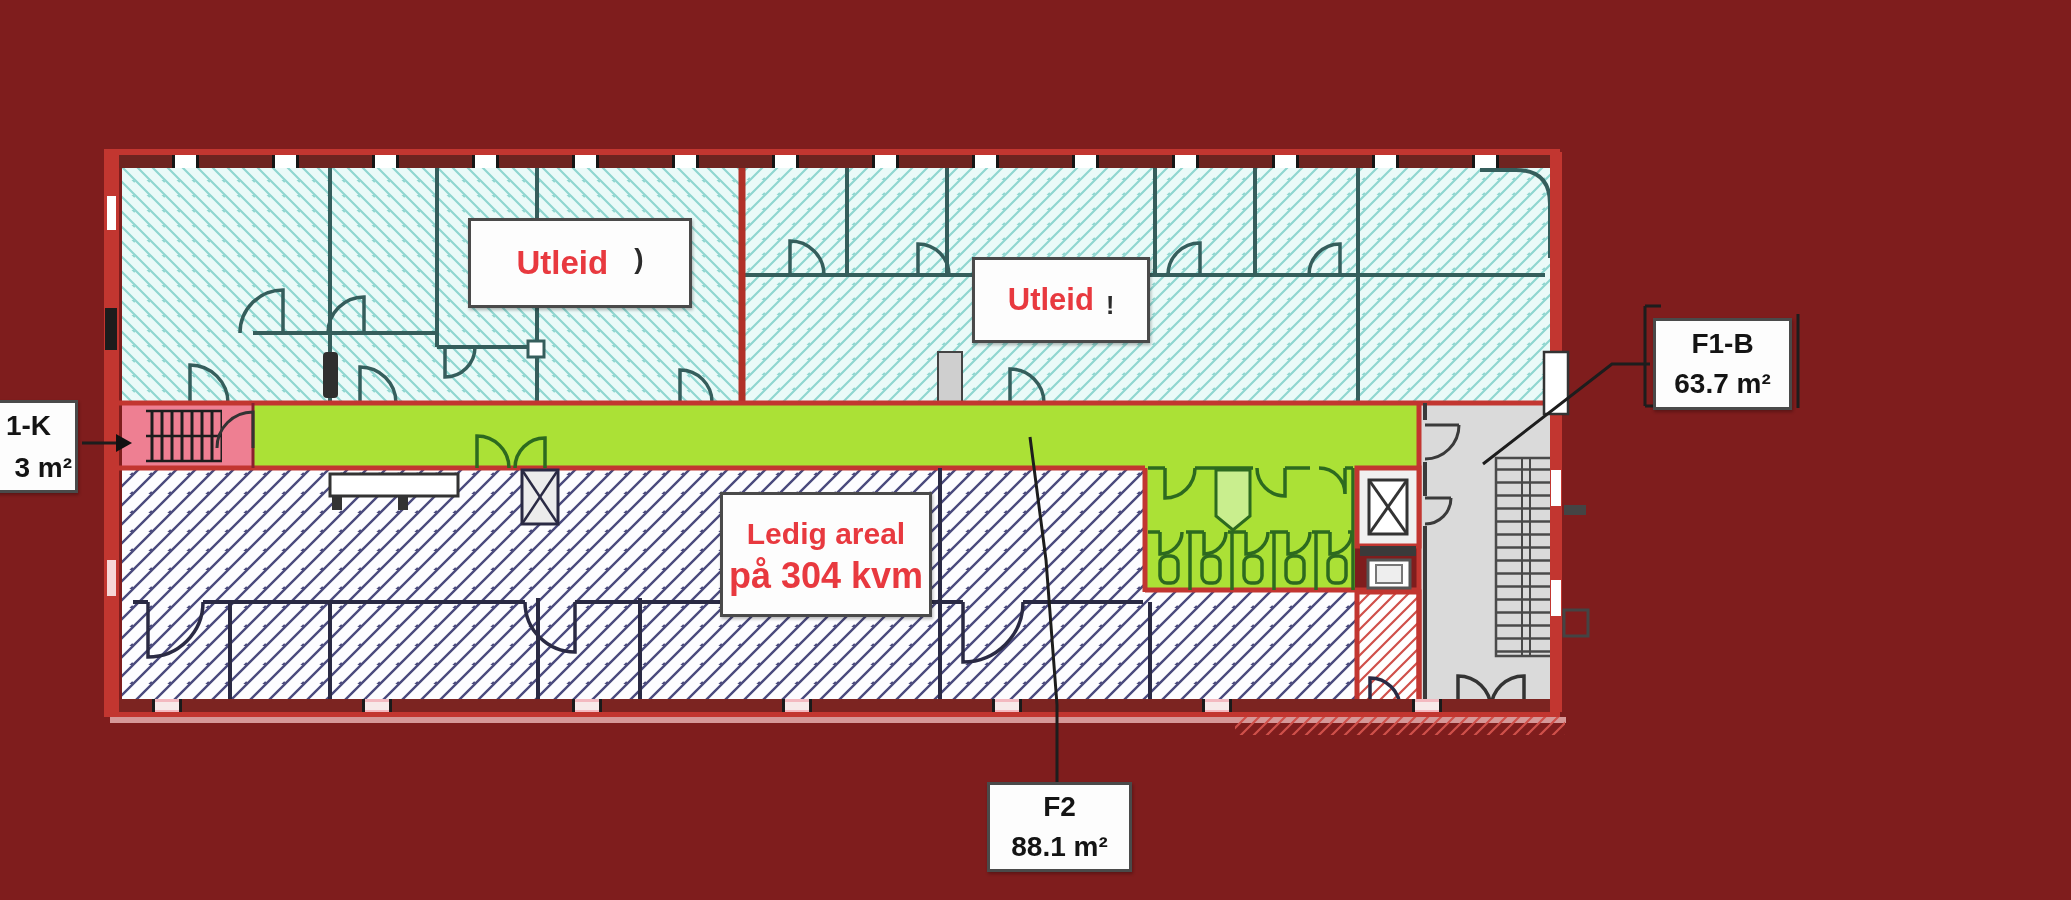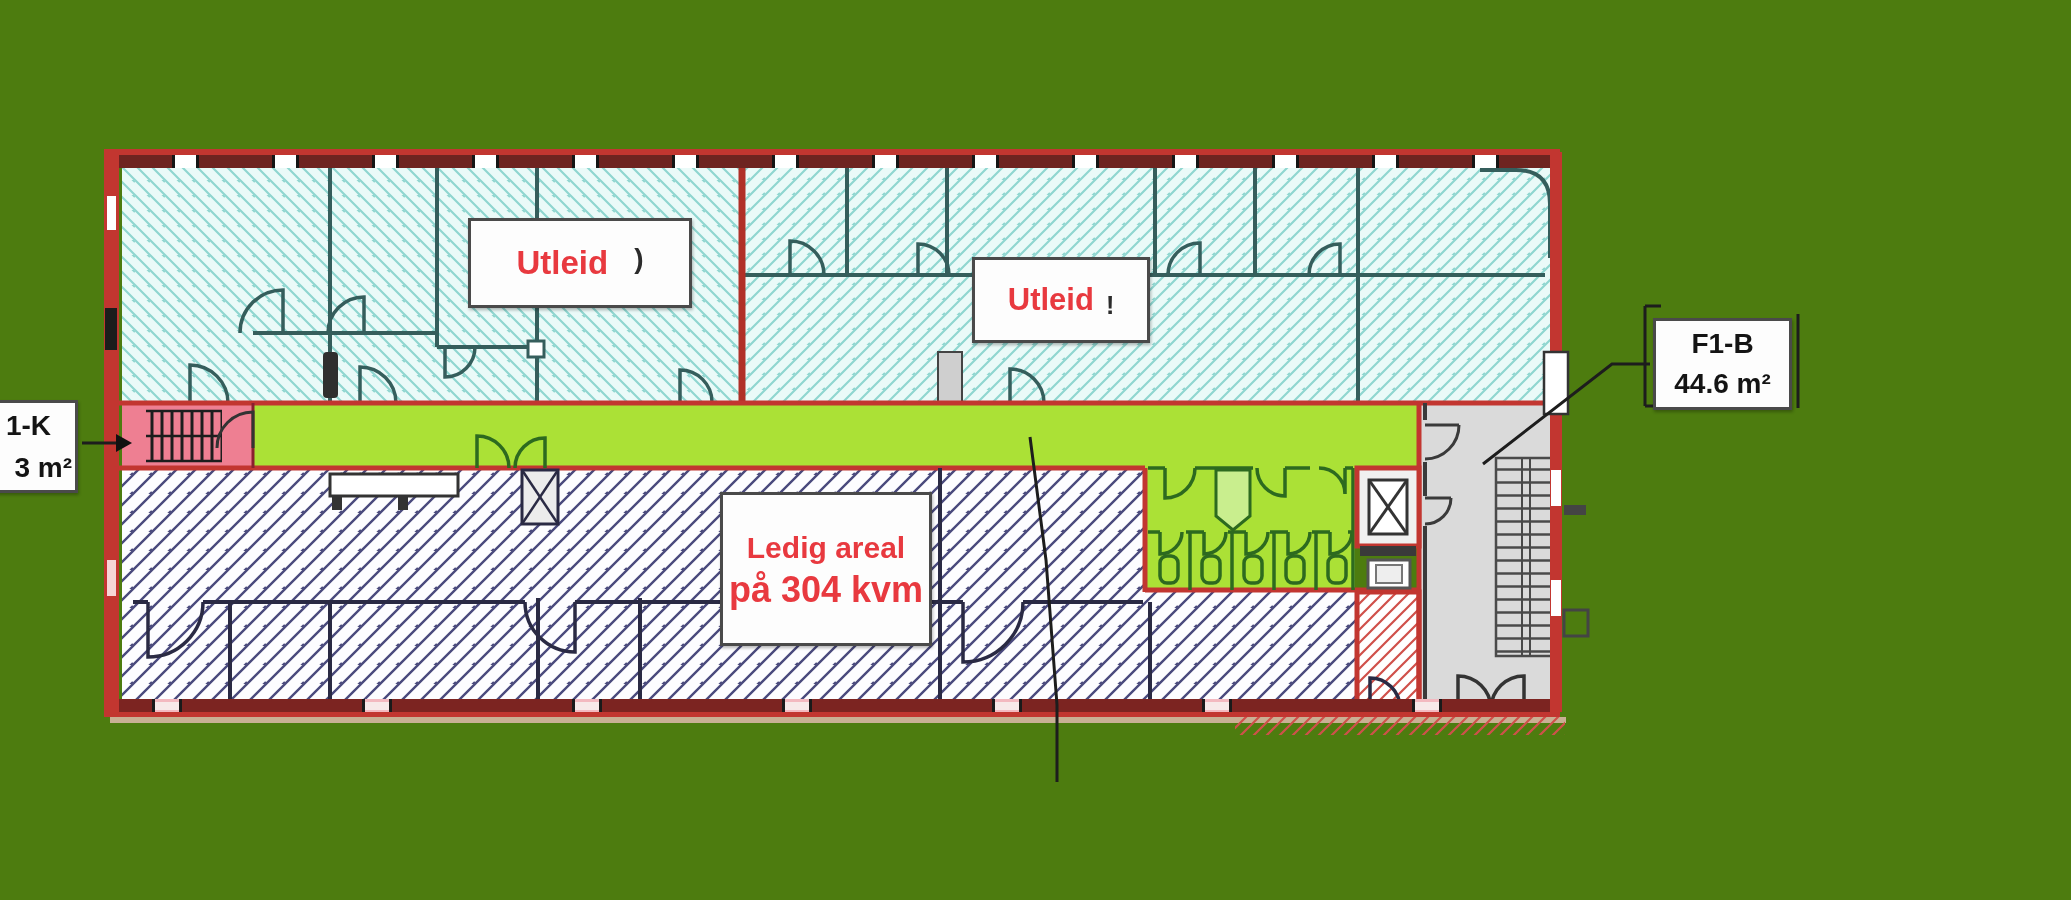--- a/index.html
+++ b/index.html
@@ -3,21 +3,21 @@
 <meta charset="utf-8">
 <style>
   :root{
     --wall-red:#c23630; --maroon:#6e2420; --wall-teal:#355e5c; --wall-dark:#2a2a44;
     --hatch-cyan:#8fd6d0; --hatch-navy:#4a4a7d; --hatch-red:#d0504a;
     --corridor-green:#abe136; --toilet-green:#2d6a1f; --pink:#ee7f92;
     --gray-bg:#dadada; --cyan-bg:#eafaf8; --label-red:#e8393f; --label-border:#4a4a4a;
     --text-dark:#141414;
   }
   html,body{margin:0;padding:0;background:#ffffff;}
-  #stage{position:relative;width:2071px;height:900px;background:#4d7c0f;overflow:hidden;
+  #stage{position:relative;width:2071px;height:900px;background:#7f1d1d;overflow:hidden;
          font-family:"Liberation Sans",sans-serif;text-decoration:underline;}
   #plan-svg{position:absolute;left:0;top:0;}
   .fn{fill:none}
   .wt{stroke:var(--wall-teal)}
   .wd{stroke:var(--wall-dark)}
   .wr{stroke:var(--wall-red)}
   .wg{stroke:var(--toilet-green)}
   .lbl{position:absolute;background:#fdfdfd;border:3px solid var(--label-border);
        box-shadow:1px 2px 3px rgba(0,0,0,.28);display:flex;flex-direction:column;
        align-items:center;justify-content:center;box-sizing:border-box;}
@@ -249,29 +249,33 @@
 <div class="lbl row" style="left:468px;top:218px;width:224px;height:90px;">
   <span class="red" style="font-size:33px;">Utleid</span>
   <span class="mark" style="font-size:28px;margin-left:26px;margin-top:-8px;">)</span>
 </div>
 
 <div class="lbl row" style="left:972px;top:257px;width:178px;height:86px;">
   <span class="red" style="font-size:31px;">Utleid</span>
   <span class="mark" style="font-size:25px;margin-left:12px;margin-top:10px;">!</span>
 </div>
 
-<div class="lbl" style="left:720px;top:492px;width:212px;height:154px;">
+<div class="lbl" style="left:720px;top:492px;width:212px;height:125px;">
   <span class="red" style="font-size:30px;line-height:42px;">Ledig areal</span>
   <span class="red" style="font-size:36px;line-height:42px;">på 304 kvm</span>
 </div>
 
 <div class="lbl" style="left:1653px;top:318px;width:139px;height:92px;">
   <span class="dark" style="font-size:28px;line-height:40px;">F1-B</span>
-  <span class="dark" style="font-size:28px;line-height:40px;">44.6 m²</span>
-</div>
-
+  <span class="dark" style="font-size:28px;line-height:40px;">63.7 m²</span>
+</div>
+
+<div class="lbl" style="left:987px;top:782px;width:145px;height:90px;">
+  <span class="dark" style="font-size:28px;line-height:40px;">F2</span>
+  <span class="dark" style="font-size:28px;line-height:40px;">88.1 m²</span>
+</div>
 
 <div class="lbl" style="left:-42px;top:400px;width:120px;height:93px;">
   <span class="dark" style="font-size:28px;line-height:42px;align-self:flex-end;padding-right:24px;">1-K</span>
   <span class="dark" style="font-size:28px;line-height:42px;align-self:flex-end;padding-right:3px;">3 m²</span>
 </div>
 
 </div>
 
 </body></html>

